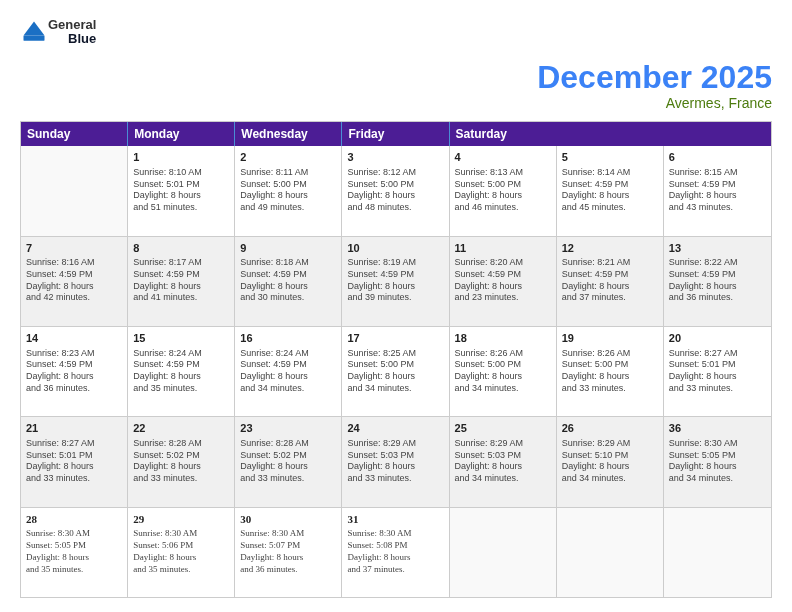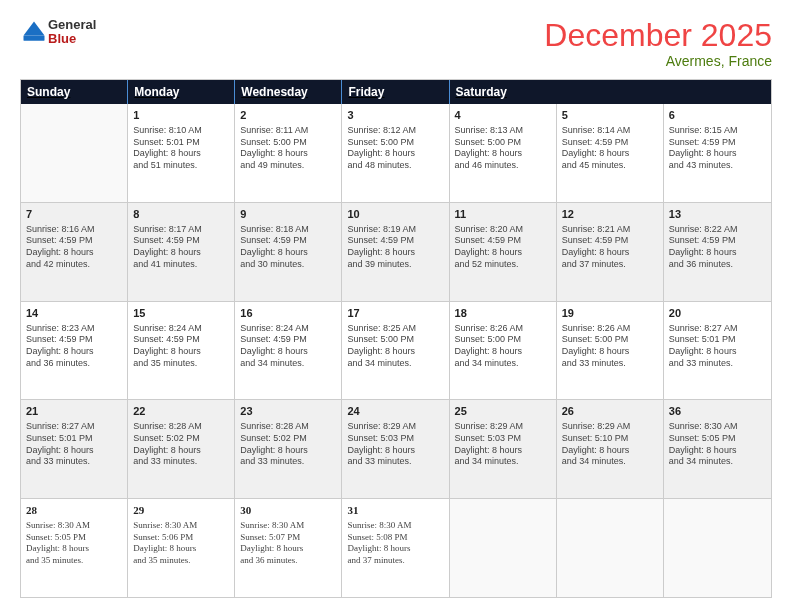--- a/index.html
+++ b/index.html
@@ -28,49 +28,49 @@
       align-items: center;
     }
     .logo-text {
       display: flex;
       flex-direction: column;
       font-size: 13px;
       font-weight: bold;
       line-height: 1.1;
     }
     .logo-general { color: #333; }
-    .logo-blue { color: #b91c1c; }
+    .logo-blue { color: #0f172a; margin-left: 20px; }
     .logo-icon {
       width: 28px;
       height: 28px;
     }
     .title-block {
       text-align: right;
     }
     .month-title {
       font-size: 32px;
-      font-weight: normal;
-      color: #ef4444;
+      font-weight: bold;
+      color: #3b82f6;
       line-height: 1.1;
+      margin-top: 42px;
     }
     .location {
       font-size: 14px;
       color: #4d7c0f;
     }
     .calendar {
       flex: 1;
       display: flex;
       flex-direction: column;
       border: 1px solid #ccc;
     }
     .cal-header {
       display: grid;
       grid-template-columns: repeat(7, 1fr);
-      background: #0f172a;
-      text-decoration: underline;
+      background: #4c1d95;
     }
     .cal-header-cell {
       color: #fff;
       font-size: 12px;
       font-weight: bold;
       padding: 5px 6px;
       text-align: left;
       border-right: 1px solid #4a8dd5;
     }
     .cal-header-cell:last-child { border-right: none; }
@@ -215,21 +215,21 @@
             <span class="cell-line">Sunrise: 8:19 AM</span>
             <span class="cell-line">Sunset: 4:59 PM</span>
             <span class="cell-line">Daylight: 8 hours</span>
             <span class="cell-line">and 39 minutes.</span>
           </div>
           <div class="cal-cell">
             <span class="day-num">11</span>
             <span class="cell-line">Sunrise: 8:20 AM</span>
             <span class="cell-line">Sunset: 4:59 PM</span>
             <span class="cell-line">Daylight: 8 hours</span>
-            <span class="cell-line">and 52 minutes.</span>
+            <span class="cell-line">and 23 minutes.</span>
           </div>
           <div class="cal-cell">
             <span class="day-num">12</span>
             <span class="cell-line">Sunrise: 8:21 AM</span>
             <span class="cell-line">Sunset: 4:59 PM</span>
             <span class="cell-line">Daylight: 8 hours</span>
             <span class="cell-line">and 37 minutes.</span>
           </div>
           <div class="cal-cell">
             <span class="day-num">13</span>

